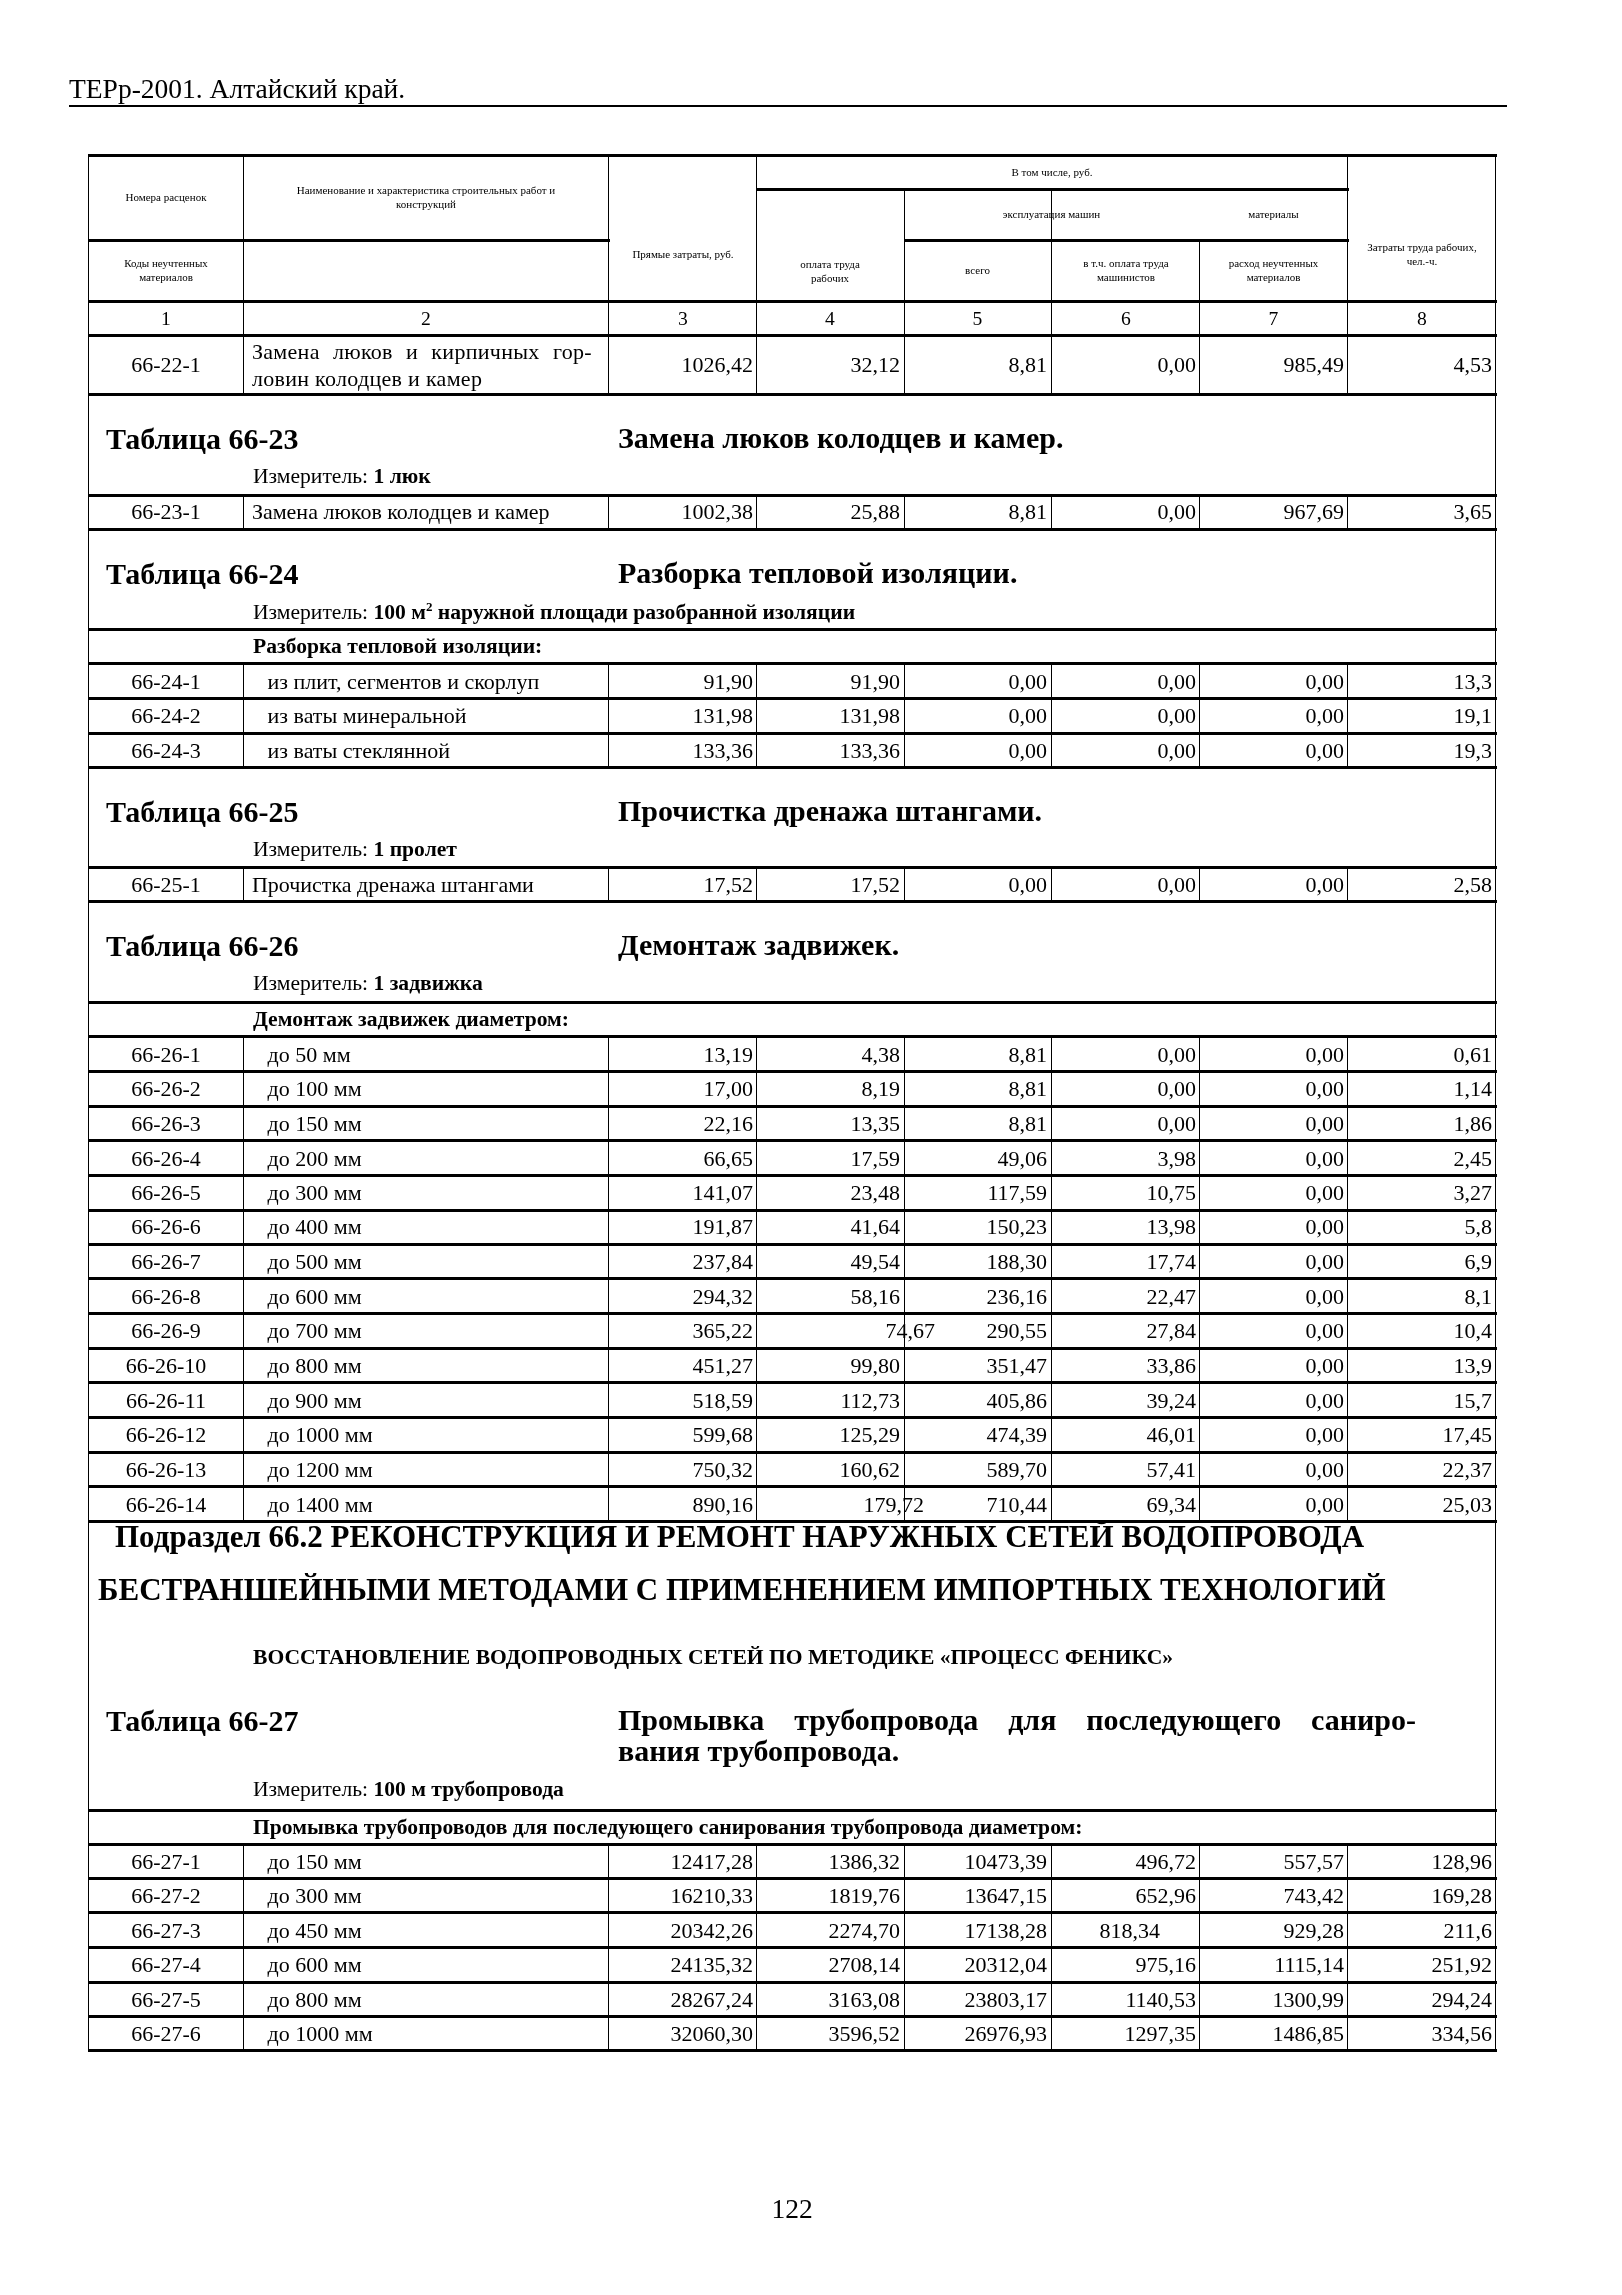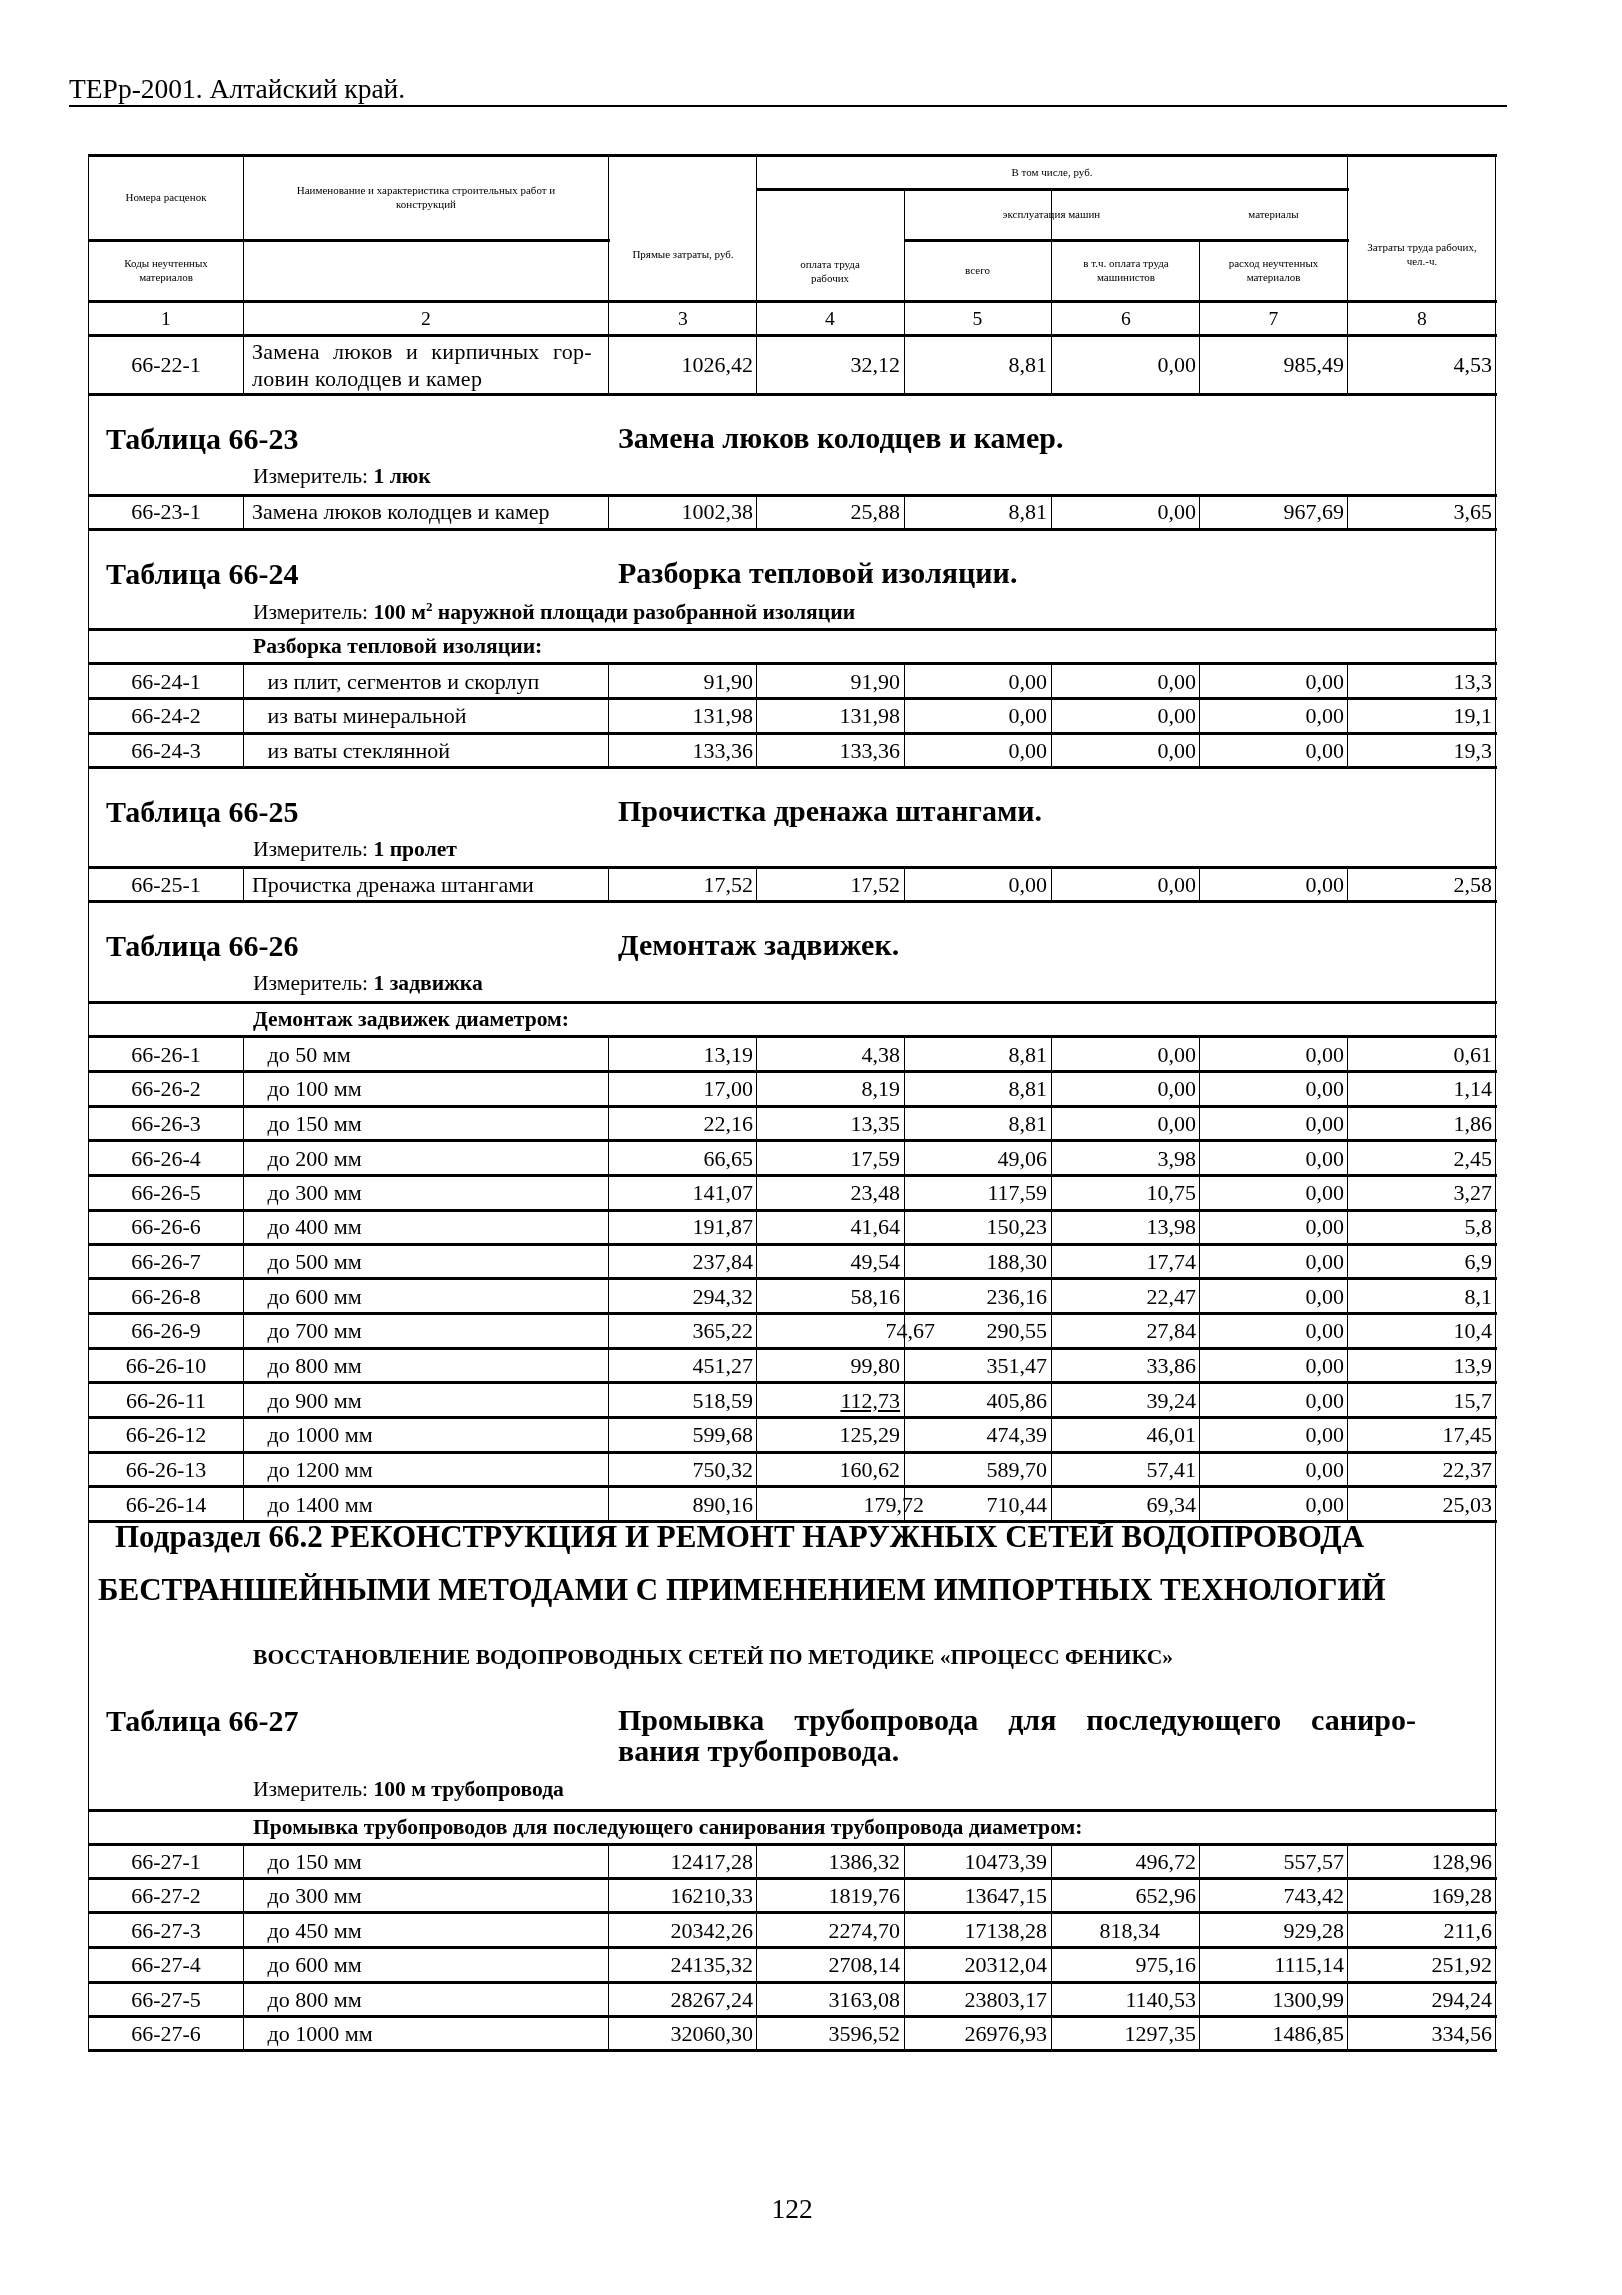--- a/index.html
+++ b/index.html
@@ -658,21 +658,21 @@
     <div class="vline thin" style="left: 1347px; top: 1383px; height: 35px;"></div>
     <div class="cell center data" style="left: 88px; width: 156px; top: 1383px; height: 35px;">
       <span>66-26-11</span>
     </div>
     <div class="cell left data" style="left: 244px; width: 364px; top: 1383px; height: 35px; padding-left: 23.6px;">
       <span>до 900 мм</span>
     </div>
     <div class="cell right data" style="left: 609px; width: 148px; top: 1383px; height: 35px;">
       <span>518,59</span>
     </div>
-    <div class="cell right data" style="left: 756px; width: 148px; top: 1383px; height: 35px; text-decoration: underline;">
+    <div class="cell right data" style="left: 756px; width: 148px; top: 1383px; height: 35px;">
       <span>112,73</span>
     </div>
     <div class="cell right data" style="left: 904px; width: 147px; top: 1383px; height: 35px;">
       <span>405,86</span>
     </div>
     <div class="cell right data" style="left: 1052px; width: 148px; top: 1383px; height: 35px;">
       <span>39,24</span>
     </div>
     <div class="cell right data" style="left: 1199px; width: 149px; top: 1383px; height: 35px;">
       <span>0,00</span>

